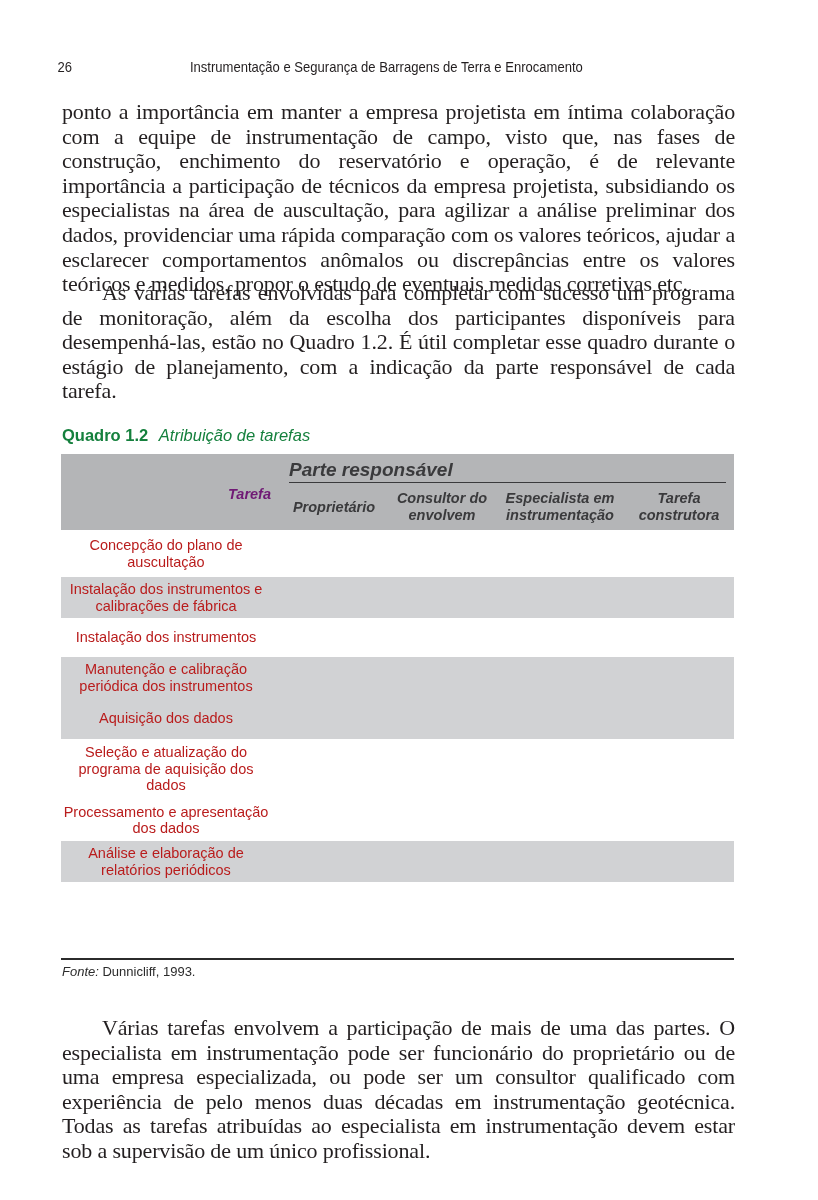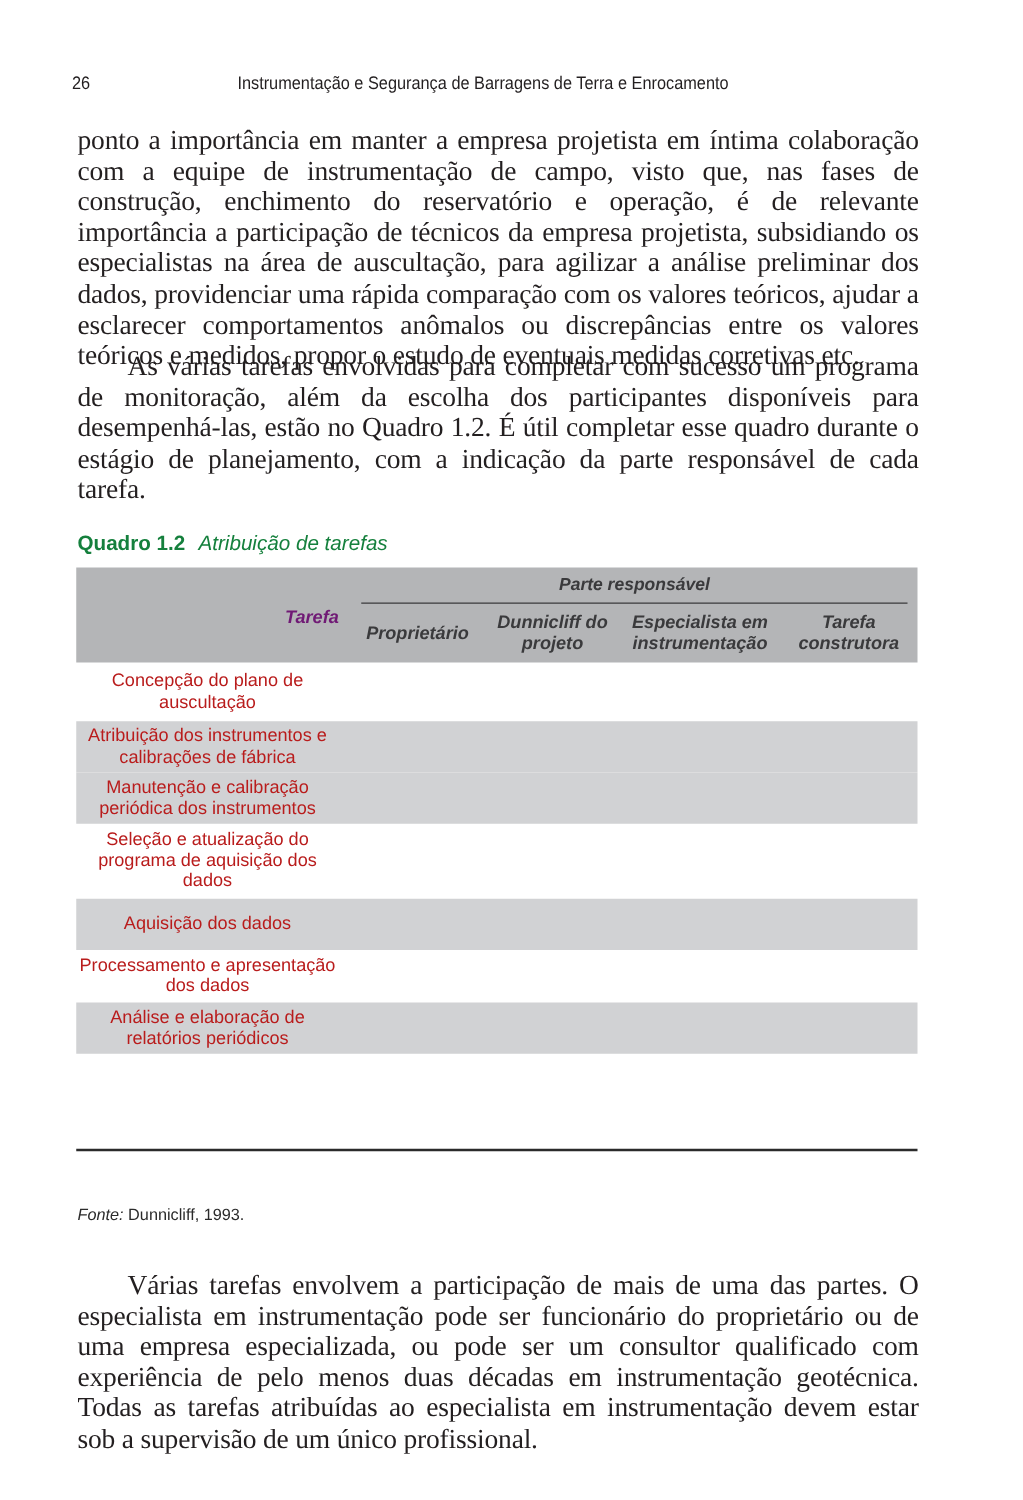--- a/index.html
+++ b/index.html
@@ -17,21 +17,21 @@
     .p3 { top: 1016px; letter-spacing: -0.15px; }
 
     .quadro-caption { position: absolute; left: 62px; top: 426px; font-family: "Liberation Sans", sans-serif;
       font-size: 16.5px; color: #15803d; white-space: nowrap; }
     .quadro-caption .label { font-weight: bold; }
     .quadro-caption .title { font-style: italic; margin-left: 6px; }
 
     .table { position: absolute; left: 61px; top: 454px; width: 673px; font-family: "Liberation Sans", sans-serif; }
     .thead { position: relative; height: 76px; background: #b4b5b7; }
     .th-tarefa { position: absolute; left: 0; width: 210px; top: 32px; text-align: right; font-weight: bold; font-style: italic; font-size: 14.5px; color: #701a75; }
-    .th-group { position: absolute; left: 228px; width: 437px; top: 5px; text-align: center; font-weight: bold; font-style: italic; font-size: 14px; color: #3a3a3c; }
+    .th-group { position: absolute; left: 228px; width: 437px; top: 5px; font-weight: bold; font-style: italic; font-size: 19px; color: #3a3a3c; }
     .th-rule { position: absolute; left: 228px; width: 437px; top: 28px; height: 0; border-top: 1.5px solid #3a3a3c; }
     .th-col { position: absolute; top: 36px; text-align: center; font-weight: bold; font-style: italic; font-size: 14.5px; line-height: 17px; color: #3a3a3c; }
     .th-col.c1 { left: 224px; width: 98px; top: 45px; }
     .th-col.c2 { left: 330px; width: 102px; }
     .th-col.c3 { left: 436px; width: 126px; }
     .th-col.c4 { left: 566px; width: 104px; }
 
     .row { position: relative; width: 673px; display: flex; align-items: center; }
     .row.shade { background: #d1d2d4; }
     .row .task { width: 210px; text-align: center; font-size: 14.5px; line-height: 16.5px; color: #b91c1c; }
@@ -56,55 +56,62 @@
   <span class="label">Quadro 1.2</span>
   <span class="title">Atribuição de tarefas</span>
 </div>
 
 <div class="table">
   <div class="thead">
     <div class="th-tarefa">Tarefa</div>
     <div class="th-group">Parte responsável</div>
     <div class="th-rule"></div>
     <div class="th-col c1">Proprietário</div>
-    <div class="th-col c2">Dunnicliff do projeto</div>
+    <div class="th-col c2">Consultor do envolvem</div>
     <div class="th-col c3">Especialista em instrumentação</div>
     <div class="th-col c4">Tarefa construtora</div>
   </div>
   <div id="tbody">
       <div class="row" style="height: 47px; padding-top: 0px;">
         <div class="task">Concepção do plano de auscultação</div>
         <div class="cell"></div>
         <div class="cell"></div>
         <div class="cell"></div>
         <div class="cell"></div>
       </div>
       <div class="row shade" style="height: 41px; background: rgb(209, 210, 212);">
-        <div class="task">Atribuição dos instrumentos e calibrações de fábrica</div>
+        <div class="task">Instalação dos instrumentos e calibrações de fábrica</div>
+        <div class="cell"></div>
+        <div class="cell"></div>
+        <div class="cell"></div>
+        <div class="cell"></div>
+      </div>
+      <div class="row" style="height: 39px;">
+        <div class="task">Instalação dos instrumentos</div>
         <div class="cell"></div>
         <div class="cell"></div>
         <div class="cell"></div>
         <div class="cell"></div>
       </div>
       <div class="row shade" style="height: 41px; background: rgb(209, 210, 212);">
         <div class="task">Manutenção e calibração periódica dos instrumentos</div>
         <div class="cell"></div>
         <div class="cell"></div>
         <div class="cell"></div>
         <div class="cell"></div>
       </div>
-      <div class="row" style="height: 60px;">
-        <div class="task">Seleção e atualização do programa de aquisição dos dados</div>
+      <div class="row shade" style="height: 41px; background: rgb(209, 210, 212);">
+        <div class="task">Aquisição dos dados</div>
         <div class="cell"></div>
         <div class="cell"></div>
         <div class="cell"></div>
         <div class="cell"></div>
       </div>
-      <div class="row shade" style="height: 41px; background: rgb(209, 210, 212);">
-        <div class="task">Aquisição dos dados</div>
+      <div class="row" style="height: 60px;">
+        <div class="task">Seleção e atualização do programa de aquisição dos dados</div>
         <div class="cell"></div>
         <div class="cell"></div>
         <div class="cell"></div>
         <div class="cell"></div>
       </div>
       <div class="row" style="height: 42px;">
         <div class="task">Processamento e apresentação dos dados</div>
         <div class="cell"></div>
         <div class="cell"></div>
         <div class="cell"></div>

